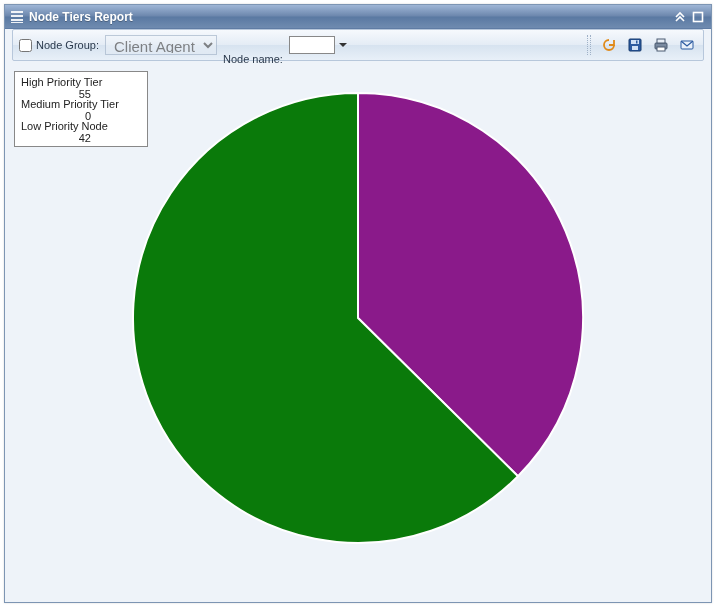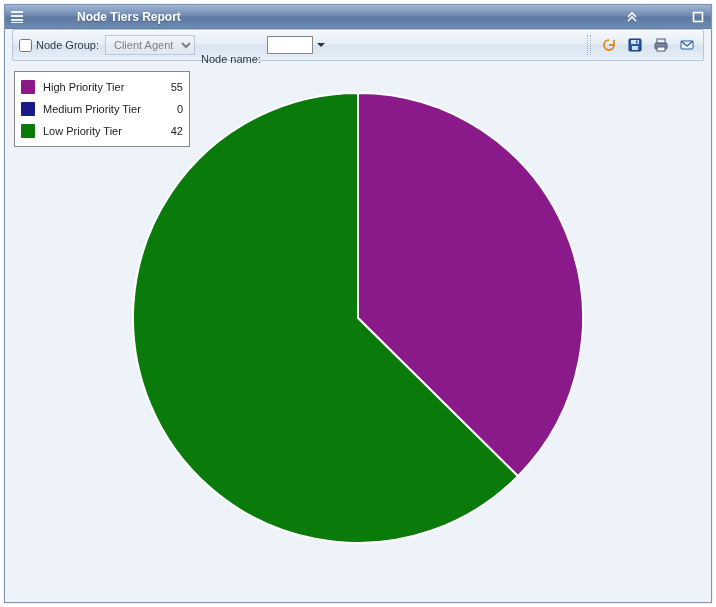--- a/index.html
+++ b/index.html
@@ -25,21 +25,20 @@
     box-shadow: 0 0 2px rgba(0,0,0,0.15);
   }
   .titlebar {
     height: 24px;
     background: linear-gradient(180deg, #9fb6d6 0%, #6c87ad 48%, #5a79a2 52%, #6f8bb0 100%);
     border-bottom: 1px solid #5f7ca4;
     display: flex;
     align-items: center;
     color: #ffffff;
     padding: 0 6px;
-    gap: 48px;
   }
   .titlebar .ti-icon {
     width: 12px; height: 12px;
     margin-right: 6px;
     display: inline-block;
     background:
       linear-gradient(#fff,#fff), linear-gradient(#fff,#fff),
       linear-gradient(#fff,#fff), linear-gradient(#fff,#fff);
     background-size: 12px 2px, 12px 2px, 12px 2px, 12px 2px;
     background-position: 0 0, 0 4px, 0 8px, 0 11px;
@@ -84,21 +83,21 @@
     display: flex; align-items: center; gap:4px;
     color: #2b3a4d;
     cursor: pointer;
   }
   .toolbar input[type=checkbox]{
     width:13px; height:13px;
     margin:0;
   }
   .toolbar .group-select {
     height: 20px;
-    font-size: 11px;
+    font-size: 15px;
     border: 1px solid #a7b7cb;
     background: linear-gradient(180deg,#f2f6fb,#e0e9f3);
     color: #555;
     padding: 1px 4px;
   }
   .toolbar .lbl {
     color: #2b3a4d;
     margin-top: 28px;
   }
   .combo {
@@ -144,20 +143,21 @@
     position: absolute;
     top: 4px; left: 2px;
     background: #ffffff;
     border: 1px solid #888;
     padding: 4px 6px;
     font-size: 11px;
   }
   .legend-row {
     display:flex; align-items:center;
     height: 22px;
+    flex-direction: column;
   }
   .legend-swatch {
     width: 14px; height: 14px;
     margin-right: 8px;
     border-radius: 1px;
   }
   .legend-label { width: 120px; color:#222; }
   .legend-value { width: 20px; text-align:right; color:#222; }
 
   .pie-wrap {
@@ -248,21 +248,21 @@
             <span class="legend-label">High Priority Tier</span>
             <span class="legend-value">55</span>
           </div>
           <div class="legend-row">
             <span class="legend-swatch" style="background: rgb(26, 26, 138);"></span>
             <span class="legend-label">Medium Priority Tier</span>
             <span class="legend-value">0</span>
           </div>
           <div class="legend-row">
             <span class="legend-swatch" style="background: rgb(10, 122, 10);"></span>
-            <span class="legend-label">Low Priority Tier</span>
+            <span class="legend-label">Low Priority Node</span>
             <span class="legend-value">42</span>
           </div>
         </div>
       <div class="pie-wrap">
         <svg id="pie-svg" width="470" height="470" viewBox="0 0 470 470">
             <path d="M 235 235 L 235 10 A 225 225 0 0 1 394.9467922871279 393.2467176185919 Z" fill="#8a1a8a" stroke="#ffffff" stroke-width="2"></path>
             <path d="M 235 235 L 394.9467922871279 393.2467176185919 A 225 225 0 1 1 234.99999999999997 10 Z" fill="#0a7a0a" stroke="#ffffff" stroke-width="2"></path>
           </svg>
       </div>
     </div>

